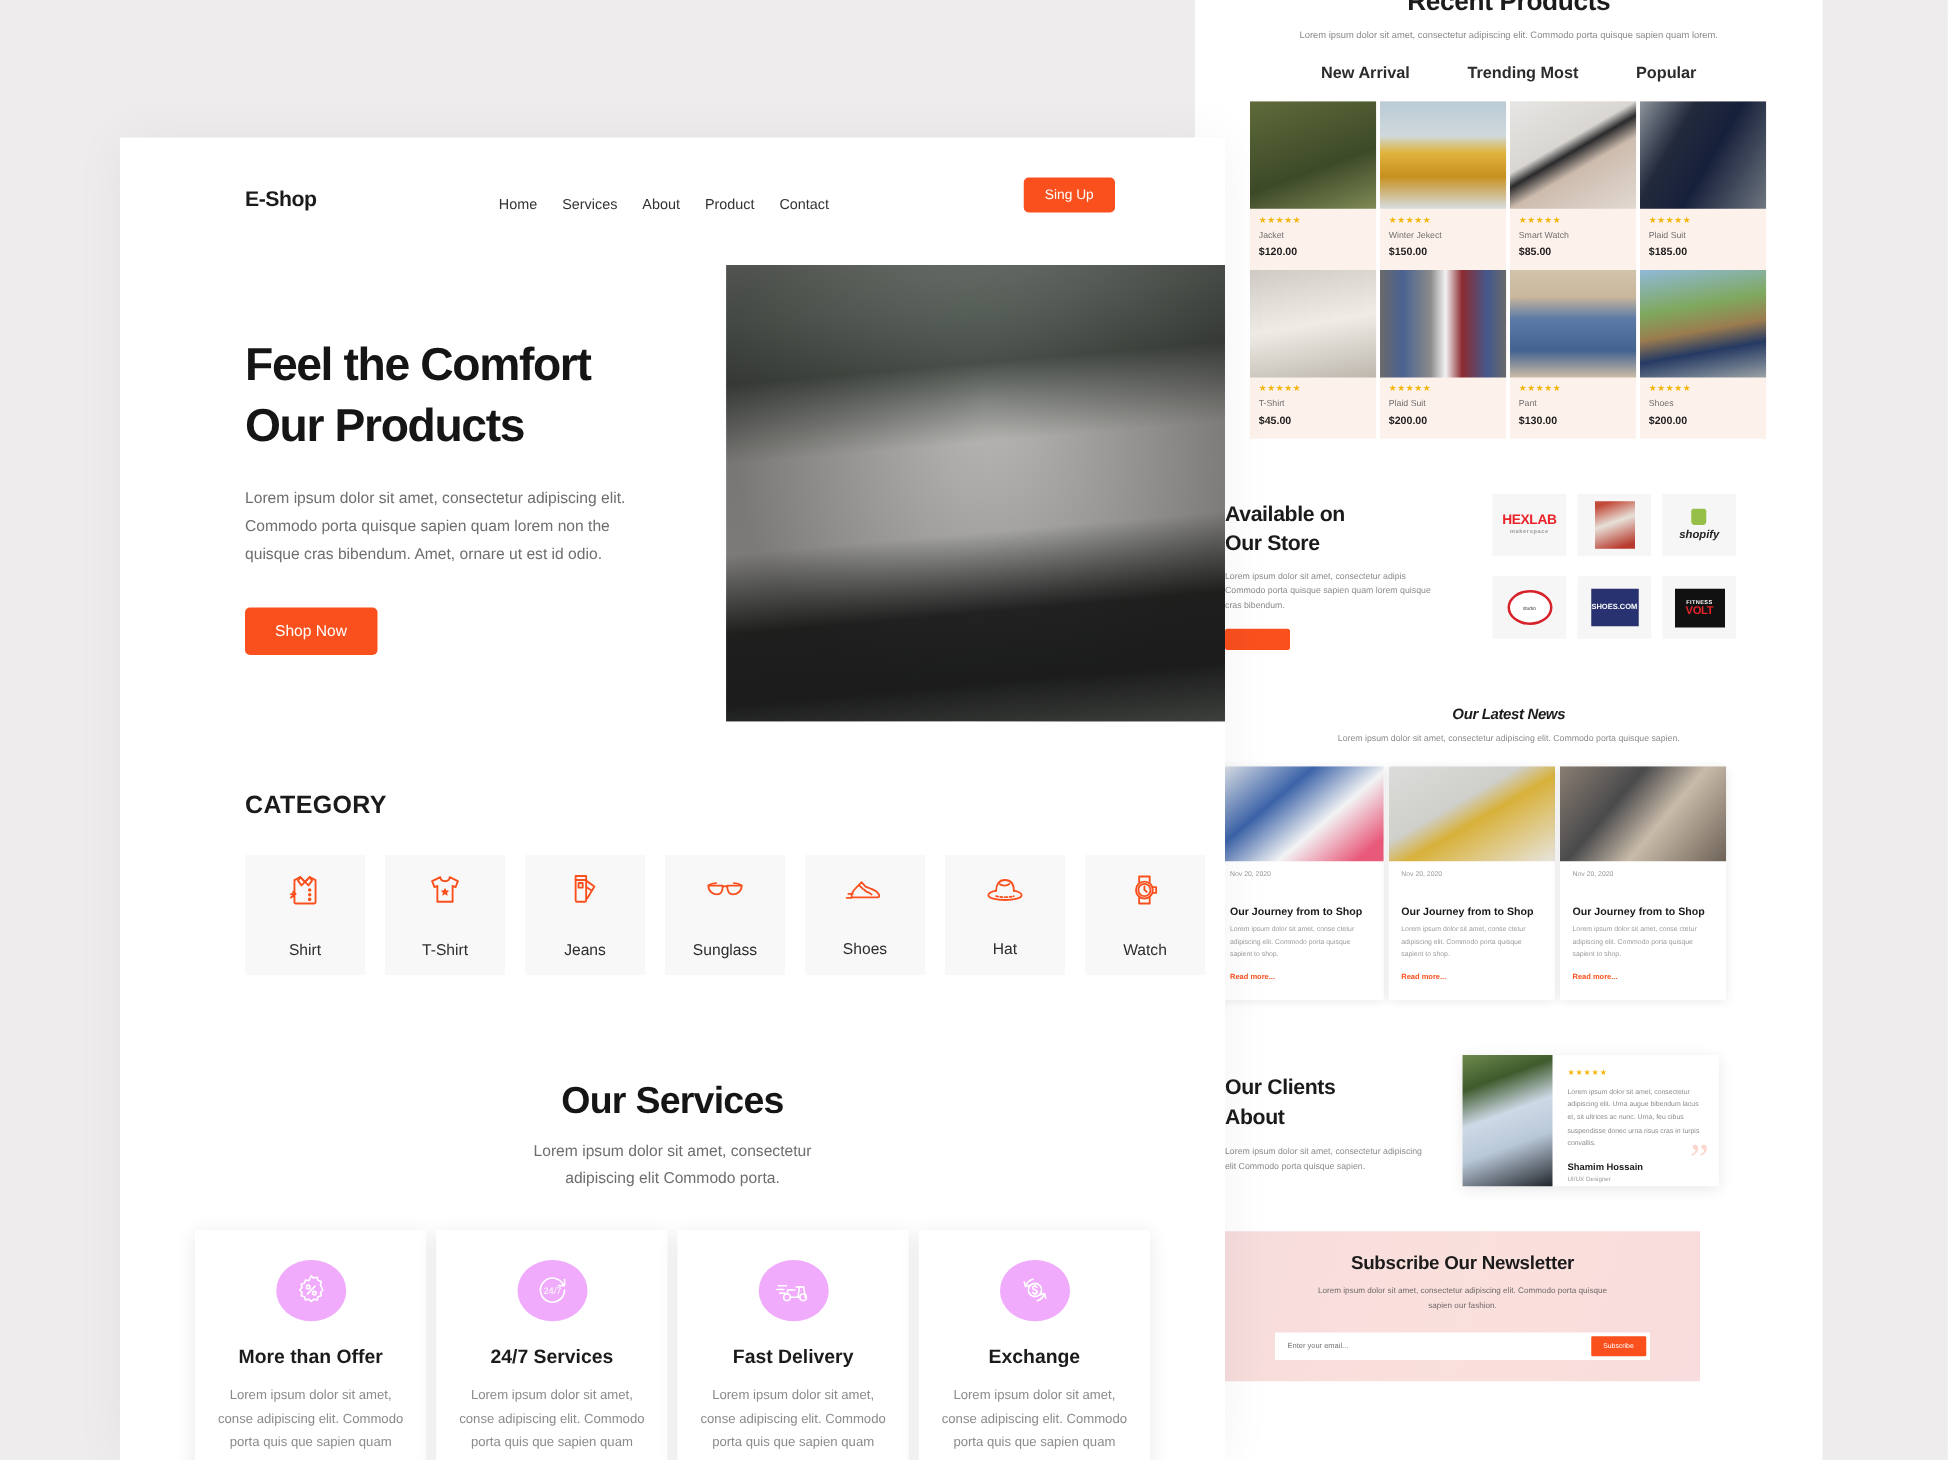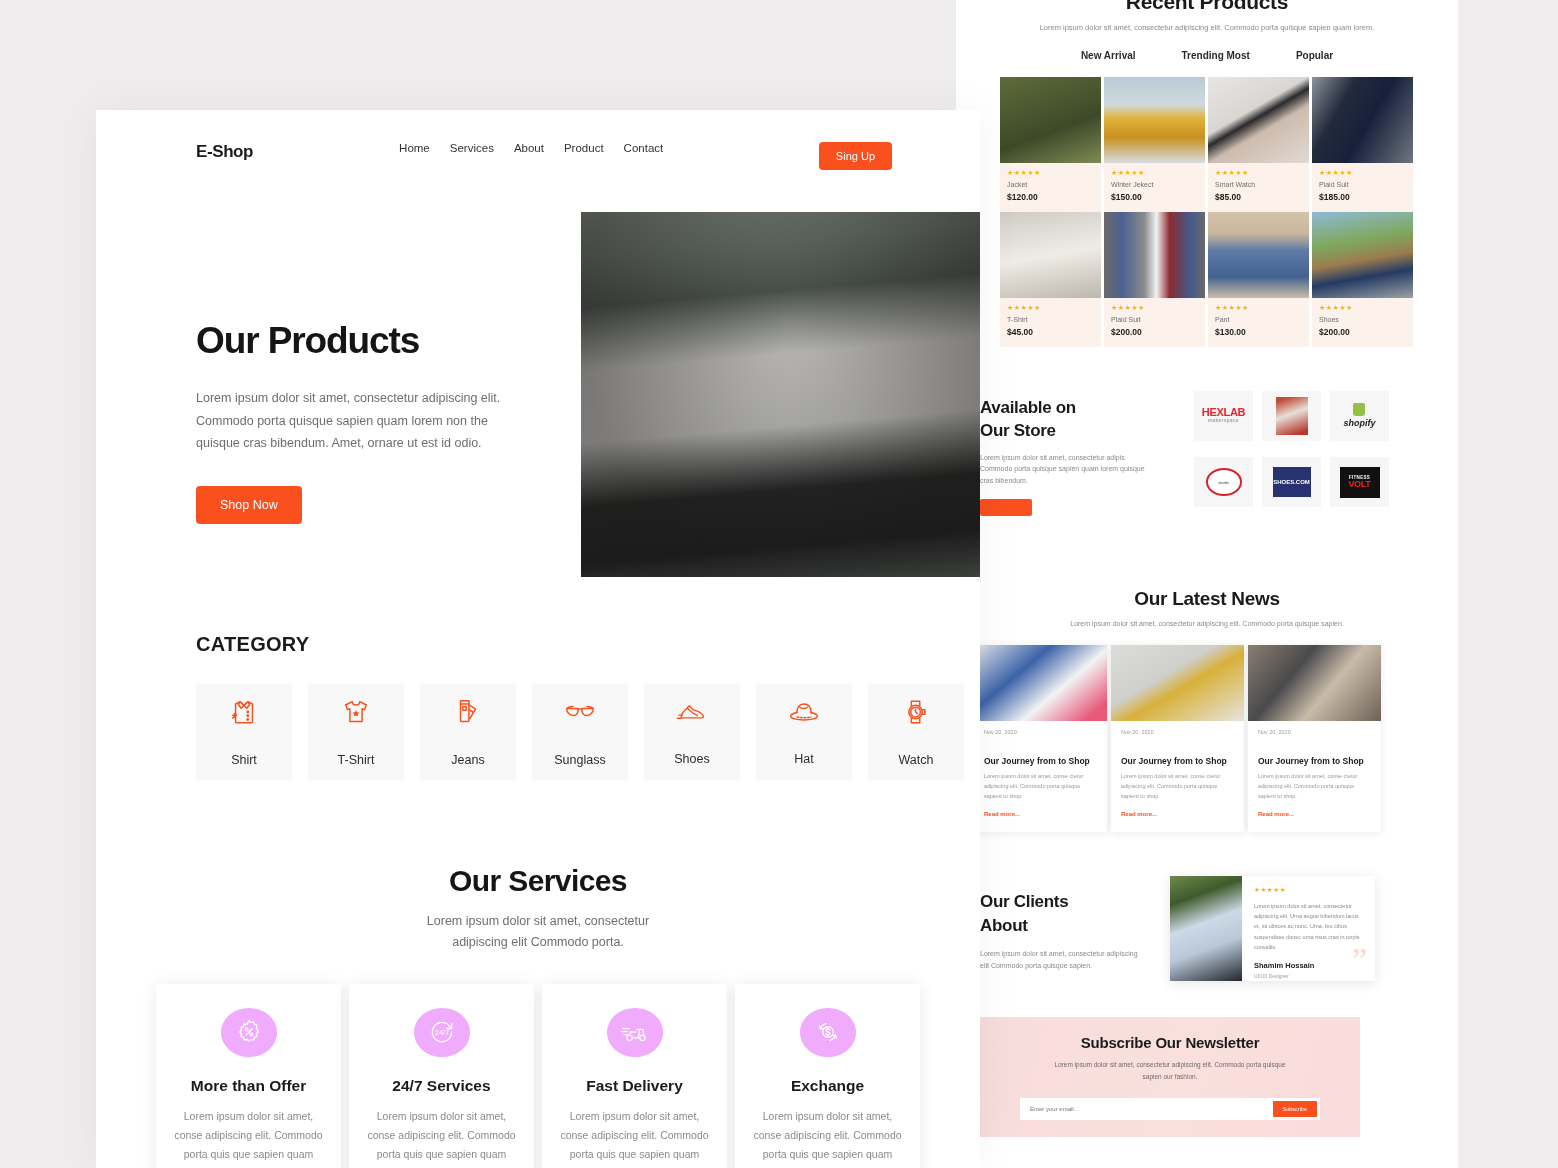--- a/index.html
+++ b/index.html
@@ -23,21 +23,21 @@
 
   .rp-title {
     text-align: center; font-size: 21px; font-weight: 700;
     color: #1b1b1b; letter-spacing: -0.3px; margin-top: -4px;
   }
   .rp-sub {
     text-align:center; font-size: 7.5px; color:#8a8a8a; line-height:1.55;
     margin-top: 8px;
   }
   .rp-tabs { display:flex; justify-content:center; gap:46px; margin-top: 16px; }
-  .rp-tab { font-size: 10px; font-weight: 700; color:#2b2b2b; cursor:pointer; }
+  .rp-tab { font-size: 13px; font-weight: 700; color:#2b2b2b; cursor:pointer; }
 
   .prod-grid {
     display:grid; grid-template-columns: repeat(4, 101px);
     gap: 0 3px; margin-top: 16px; padding-left: 44px;
   }
   .prod-card { width:101px; background:#fdf1ec; overflow:hidden; }
   .prod-img { width:101px; height:86px; background-size:cover; background-position:center; }
   .prod-meta { padding: 6px 7px 10px; }
   .stars { font-size:7px; color:#f5b50a; letter-spacing:0.5px; line-height:1; }
   .prod-name { font-size:7px; color:#6f6f6f; margin-top:5px; }
@@ -56,21 +56,21 @@
   .lg-photo { width:32px; height:38px; background:linear-gradient(160deg,#c24b3a 10%,#e6e0d8 45%,#b83a2e 90%); }
   .lg-shopify { font-size:9px; font-weight:700; font-style:italic; color:#222; }
   .lg-shopify .bag { display:block; width:12px; height:13px; margin:0 auto 2px; background:#95bf47; border-radius:2px 2px 3px 3px;}
   .lg-circle { width:36px; height:28px; border-radius:50%; border:2.5px solid #d6222a; background:#fff; display:flex;align-items:center;justify-content:center;font-size:4px;color:#444;}
   .lg-shoes { width:38px;height:30px;background:#283270;color:#fff;font-size:6px;font-weight:800;display:flex;align-items:center;justify-content:center;line-height:1.05;text-align:center;}
   .lg-fv { width:40px;height:31px;background:#111;display:flex;flex-direction:column;align-items:center;justify-content:center;line-height:1;}
   .lg-fv b{font-size:4.5px;color:#fff;letter-spacing:.3px;}
   .lg-fv i{font-size:9px;color:#e8232a;font-style:normal;font-weight:800;letter-spacing:-.3px;}
 
   
-  .news-title { text-align:center; font-size:19px; font-weight:700; color:#1b1b1b; margin-top:72px; letter-spacing:-0.3px;}
+  .news-title { text-align:center; font-size:12px; font-weight:700; color:#1b1b1b; margin-top:44px; letter-spacing:-0.3px;font-style:italic;}
   .news-sub { text-align:center; font-size:7px; color:#8b8b8b; line-height:1.6; margin-top:8px;}
   .news-grid { display:grid; grid-template-columns: repeat(3,133px); gap:0 4px; margin-top:16px; padding-left:18px;}
   .news-card { background:#fff; box-shadow:0 1px 8px rgba(0,0,0,.09); overflow:hidden;}
   .news-img { width:100%; height:76px; background-size:cover; background-position:center;}
   .news-body { padding:8px 10px 12px;}
   .news-date { font-size:5.5px; color:#9a9a9a;}
   .news-h { font-size:8.5px; font-weight:700; color:#1b1b1b; margin-top:21px;}
   .news-p { font-size:5.5px; color:#9a9a9a; line-height:1.8; margin-top:6px;}
   .news-more { font-size:6px; color:#f9501e; font-weight:700; margin-top:9px;}
 
@@ -100,21 +100,21 @@
   .nl-input{ flex:1; border:0; outline:0; font-size:6px; color:#9a9a9a; font-family:inherit; background:transparent;}
   .nl-btn{ background:#f9501e; color:#fff; border:0; height:16px; padding:0 10px; margin-right:3px; font-size:5.5px; font-family:inherit; cursor:pointer; border-radius:1px;}
 
   
   .panel-left {
     position:absolute; left:96px; top:110px; width:884px; height:1058px;
     background:#ffffff; box-shadow: 0 0 40px rgba(0,0,0,0.05);
     overflow:hidden;
   }
   
-  .nav { display:flex; align-items:flex-start; padding: 32px 88px 0 100px; }
+  .nav { display:flex; align-items:flex-end; padding: 32px 88px 0 100px; }
   .brand { font-size:17px; font-weight:700; color:#1b1b1b; letter-spacing:-0.4px;}
   .nav-links { display:flex; gap:20px; margin-left: 146px; }
   .nav-link { font-size:11.5px; color:#333; cursor:pointer;}
   .nav-cta {
     margin-left:auto; background:#f9501e; color:#fff; border:0; border-radius:4px;
     padding:8px 17px; font-size:11px; font-family:inherit; cursor:pointer;
   }
 
   
   .hero { display:flex; padding: 42px 0 0 100px;}
@@ -358,21 +358,21 @@
         <a class="nav-link">About</a>
         <a class="nav-link">Product</a>
         <a class="nav-link">Contact</a>
       </div>
       <button class="nav-cta">Sing Up</button>
     </nav>
 
     <div class="hero">
       <div class="hero-left">
         <h1 class="hero-h1">
-          <br>
+          <span>Feel the Comfort</span><br>
           <span>Our Products</span>
         </h1>
         <p class="hero-p">Lorem ipsum dolor sit amet, consectetur adipiscing elit. Commodo porta quisque sapien quam lorem non the quisque cras bibendum. Amet, ornare ut est id odio.</p>
         <button class="hero-btn">Shop Now</button>
       </div>
       <div class="hero-img" style="background-image:
              radial-gradient(ellipse at 52% 30%, rgba(20,18,16,0.25) 0%, rgba(20,18,16,0.55) 70%),
              linear-gradient(175deg,#9aa49c 0%,#7e8a82 12%,#5d6760 24%,#f3f2ef 40%,#fbfbfa 58%,#2b2f2e 74%,#23262a 88%,#6e7872 100%),
              linear-gradient(90deg,#6f7a73 0%,#8f9a92 25%,#e9e7e2 48%,#3a403d 70%,#575f59 100%)"></div>
     </div>

